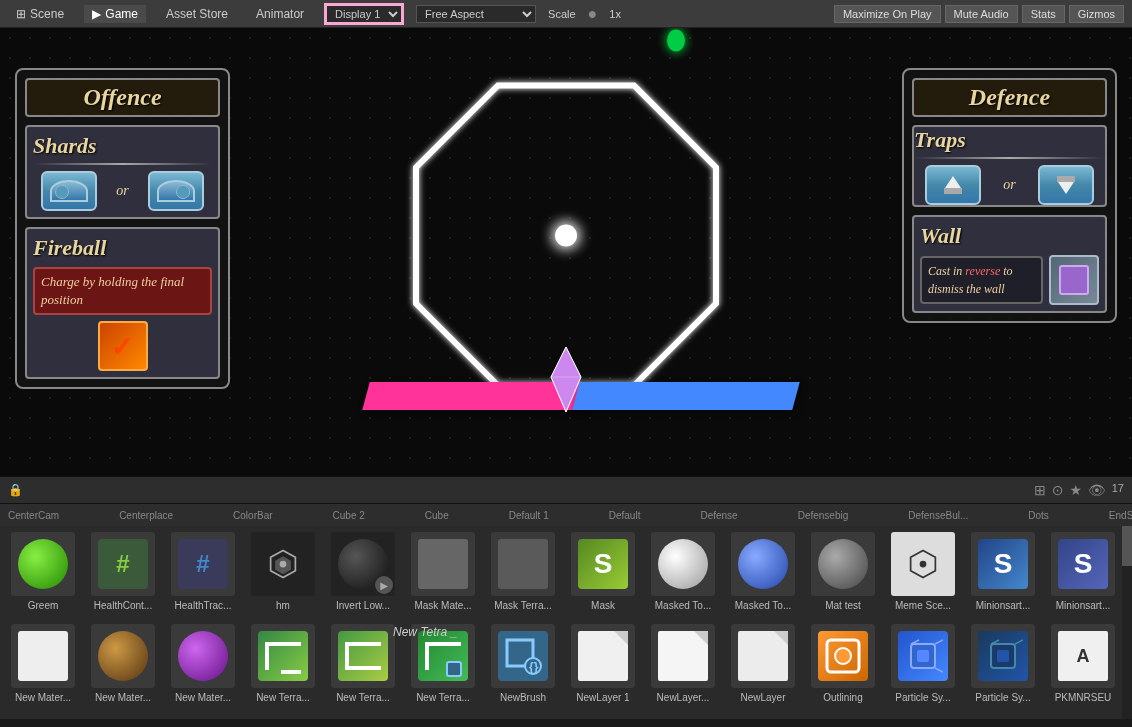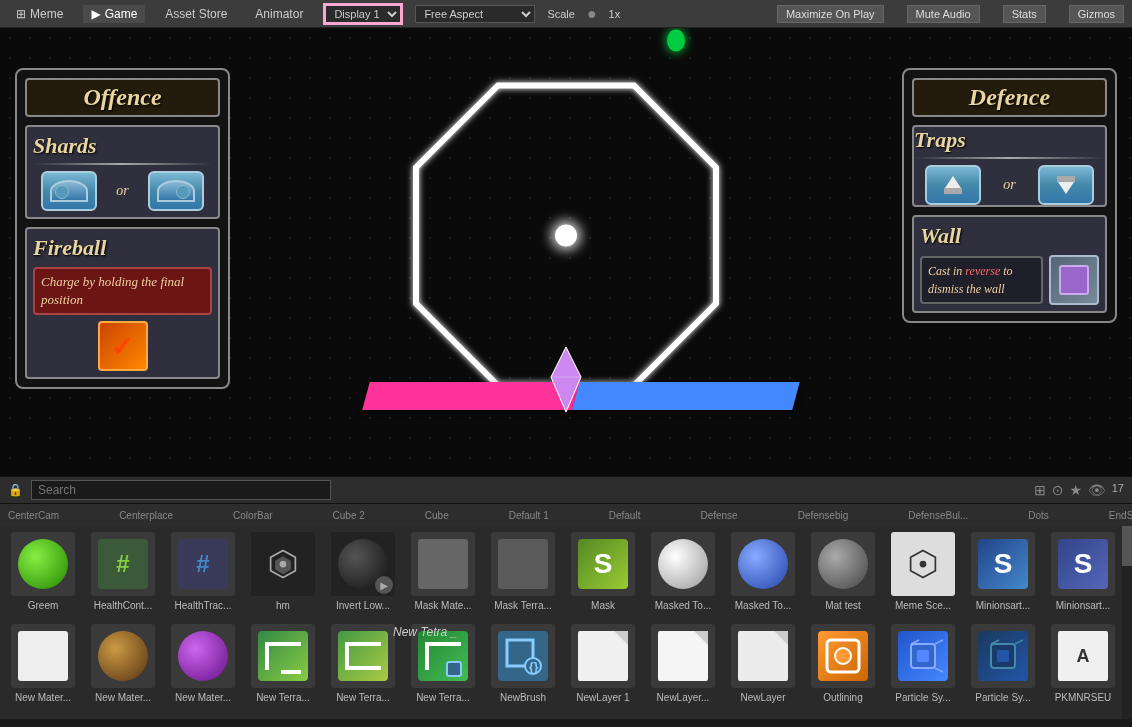--- a/index.html
+++ b/index.html
@@ -55,21 +55,21 @@
       font-size: 11px;
     }
     .scale-value {
       color: #ccc;
       font-size: 11px;
     }
     .toolbar-right {
       margin-left: auto;
       display: flex;
       align-items: center;
-      gap: 23px;
+      gap: 4px;
     }
     .toolbar-btn {
       background: #555;
       color: #ddd;
       border: 1px solid #666;
       font-size: 11px;
       padding: 2px 8px;
       cursor: pointer;
     }
 
@@ -658,21 +658,21 @@
       width: 36px;
       height: 36px;
     }
   </style>
 </head>
 <body>
 
 <div id="toolbar">
   <div class="toolbar-tab">
     <span>⊞</span>
-    <span>Meme</span>
+    <span>Scene</span>
   </div>
   <div class="toolbar-tab active">
     <span>▶</span>
     <span>Game</span>
   </div>
   <div class="toolbar-tab">
     <span>Asset Store</span>
   </div>
   <div class="toolbar-tab">
     <span>Animator</span>
@@ -794,21 +794,20 @@
           <div class="wall-icon-inner"></div>
         </div>
       </div>
     </div>
   </div>
 
 </div>
 
 <div id="middle-bar">
   <span style="color:#888;font-size:12px;">🔒</span>
-  <input class="search-bar" type="text" placeholder="Search" style="">
   <div class="middle-icons">
     <span style="color:#888;cursor:pointer;font-size:14px;">⊞</span>
     <span style="color:#888;cursor:pointer;font-size:14px;">⊙</span>
     <span style="color:#888;cursor:pointer;font-size:14px;">★</span>
     <span style="color:#888;cursor:pointer;font-size:14px;">👁</span>
     <span class="assets-count">17</span>
   </div>
 </div>
 
 <div id="asset-scroll-row">

